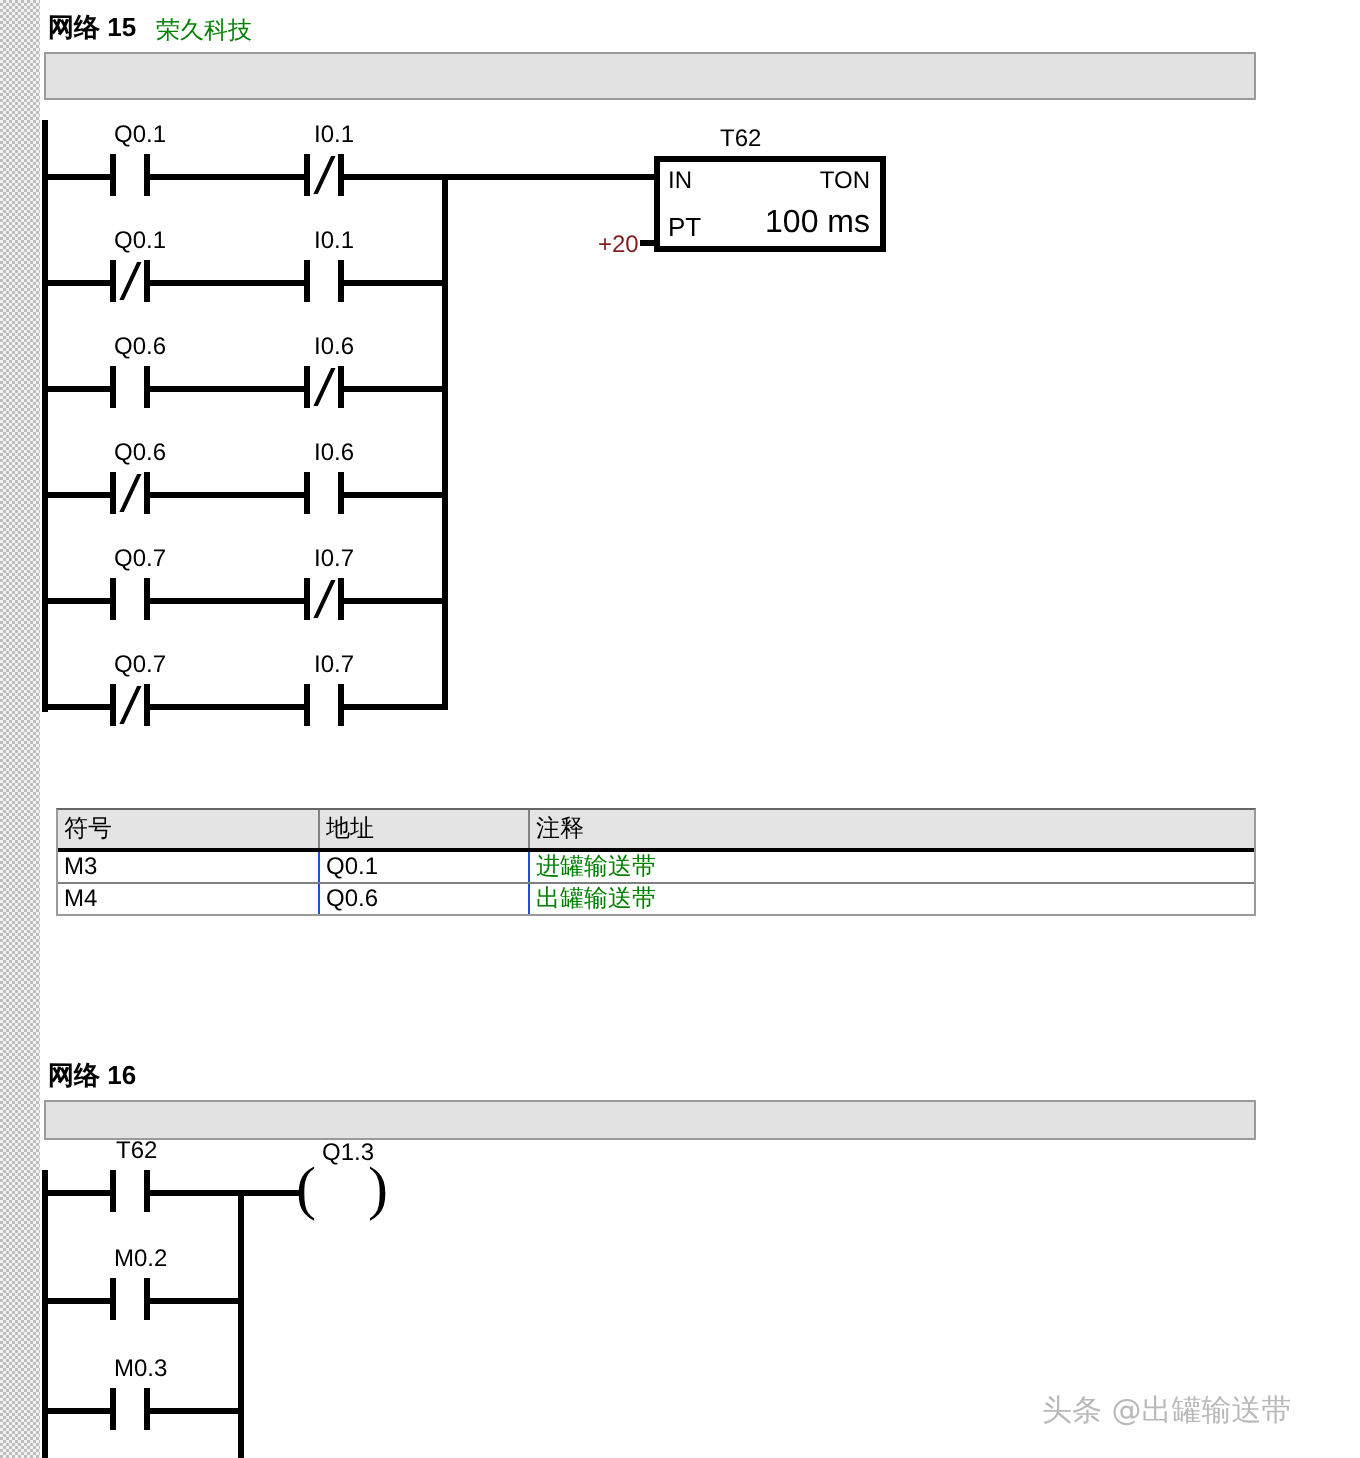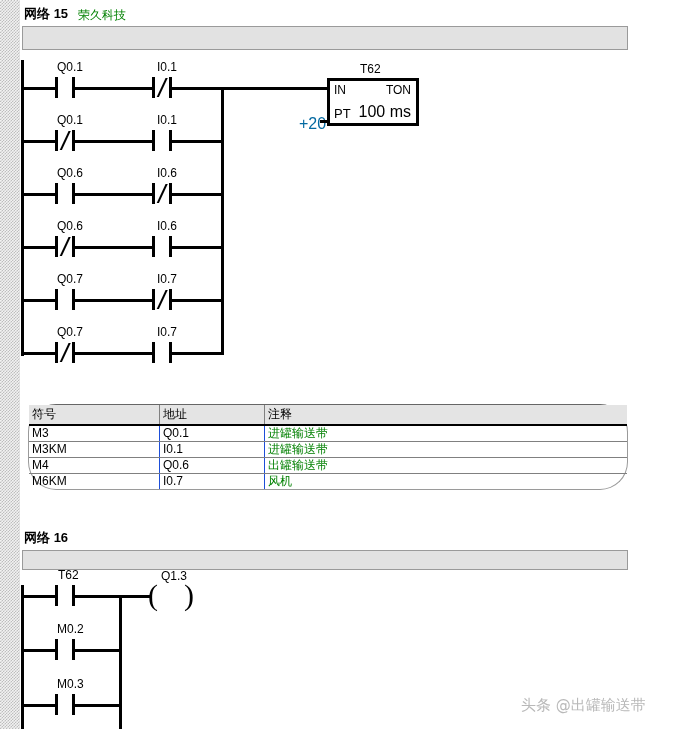--- a/index.html
+++ b/index.html
@@ -47,21 +47,21 @@
   .coil .pl{left:0;}
   .coil .pr{right:0;}
   .tbox{
     position:absolute;border:3px solid #000;background:#fff;box-sizing:border-box;
   }
   .tbox .in{position:absolute;left:4px;top:2px;font-size:12px;}
   .tbox .ton{position:absolute;right:5px;top:2px;font-size:12px;}
   .tbox .pt{position:absolute;left:4px;bottom:2px;font-size:13px;}
   .tbox .ms{position:absolute;right:5px;bottom:2px;font-size:16px;}
   .tname{position:absolute;font-size:12px;}
-  .pval{position:absolute;font-size:16px;color:#0369a1;}
+  .pval{position:absolute;font-size:12px;color:#7f1d1d;}
   
   .symtable{position:absolute;border:1px solid #9a9a9a;border-top:1px solid #666;box-sizing:border-box;background:#fff;}
   .symtable table{border-collapse:collapse;width:100%;font-size:12px;}
   .symtable th{
     background:#e4e4e4;text-align:left;font-weight:normal;
     border-bottom:2px solid #000;border-right:1px solid #808080;
     padding:1px 3px;height:14px;
   }
   .symtable th:last-child{border-right:none;}
   .symtable td{
@@ -178,58 +178,48 @@
   <div class="bar r"></div>
 </div>
 <div class="lbl" style="left:157px;top:325px;">I0.7</div>
 <div class="wire-h" style="left:172px;top:352px;width:52px;"></div>
 
 <div class="wire-v" style="left:221px;top:87px;height:268px;"></div>
 
 <div class="wire-h" style="left:221px;top:87px;width:107px;"></div>
 
 <div class="tname" style="left:360px;top:62px;">T62</div>
-<div class="tbox" style="left:327px;top:78px;width:92px;height:48px;">
+<div class="tbox" style="left:327px;top:78px;width:116px;height:48px;">
   <div class="in">IN</div>
   <div class="ton">TON</div>
   <div class="pt">PT</div>
   <div class="ms">100 ms</div>
 </div>
 <div class="pval" style="left:299px;top:115px;">+20</div>
 <div class="wire-h" style="left:320px;top:120px;width:9px;"></div>
 
-<div class="symtable" style="left:28px;top:404px;width:600px;border-radius:28px;">
+<div class="symtable" style="left:28px;top:404px;width:600px;">
   <table>
     <thead>
       <tr>
         <th style="width:124px;">符号</th>
         <th style="width:98px;">地址</th>
         <th>注释</th>
       </tr>
     </thead>
     <tbody>
       <tr>
         <td>M3</td>
         <td>Q0.1</td>
         <td class="cmt">进罐输送带</td>
       </tr>
       <tr>
-        <td>M3KM</td>
-        <td>I0.1</td>
-        <td class="cmt">进罐输送带</td>
-      </tr>
-      <tr>
         <td>M4</td>
         <td>Q0.6</td>
         <td class="cmt">出罐输送带</td>
-      </tr>
-      <tr>
-        <td>M6KM</td>
-        <td>I0.7</td>
-        <td class="cmt">风机</td>
       </tr>
     </tbody>
   </table>
 </div>
 
 <div class="net-title" style="left:24px;top:529px;">
   <span>网络</span>
   <span class="num">16</span>
 </div>
 <div class="comment-bar" style="left:22px;top:550px;width:606px;height:20px;"></div>

